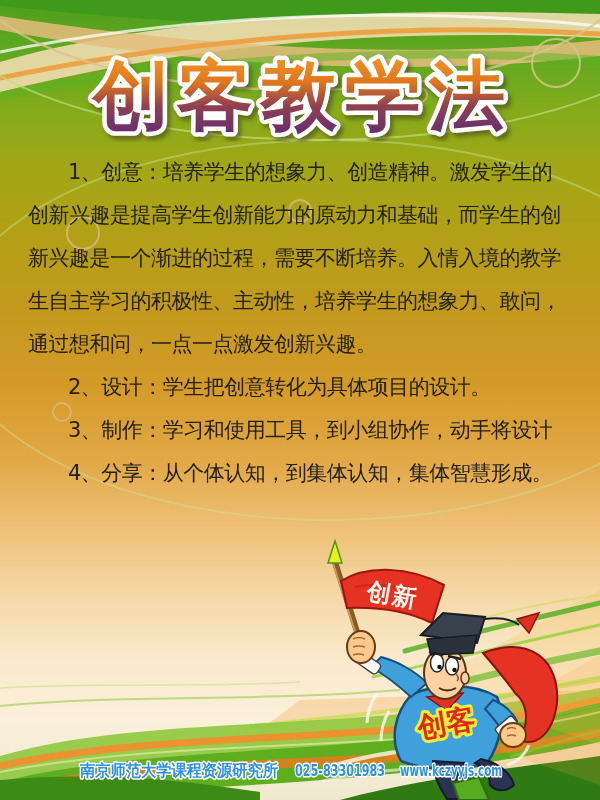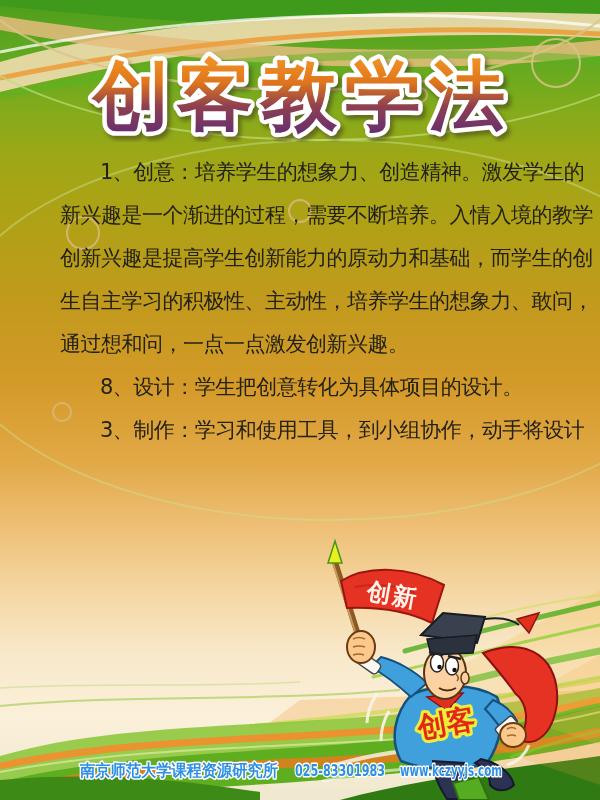--- a/index.html
+++ b/index.html
@@ -12,21 +12,21 @@
   .title-layer text {
     font-family:"DejaVu Sans", sans-serif;
     font-weight:bold;
     filter:drop-shadow(3px 4px 2px rgba(55,48,25,.5));
   }
   .body-text {
     position:absolute; left:28px; top:151px; width:552px;
     color:#24211a; font-size:21px; line-height:43px; letter-spacing:-0.5px;
     font-weight:500;
   }
-  .body-text .line { white-space:nowrap;margin-left:32px; }
+  .body-text .line { white-space:nowrap; }
   .body-text .indent { text-indent:40px; }
   .mascot-layer { position:absolute; left:315px; top:535px; width:285px; height:265px; }
   .footer-layer { position:absolute; left:0; top:748px; width:600px; height:44px; }
   .footer-layer text {
     font-family:"DejaVu Sans", sans-serif; font-weight:bold;
     fill:#2e90e2; stroke:#ffffff; stroke-width:3px;
     paint-order:stroke fill; stroke-linejoin:round;
   }
 </style>
 </head>
@@ -164,26 +164,27 @@
     </g>
 
     <g stroke="#fbf6ea" stroke-width="3" fill="none" opacity="0.9">
       <path d="M62,158 C56,168 52,178 52,188"></path>
       <path d="M74,176 C68,186 66,196 66,206"></path>
     </g>
   </svg>
 
   <div class="body-text">
     <div class="line indent">1、创意：培养学生的想象力、创造精神。激发学生的</div>
+    <div class="line">创新兴趣是提高学生创新能力的原动力和基础，而学生的创</div>
     <div class="line">新兴趣是一个渐进的过程，需要不断培养。入情入境的教学</div>
-    <div class="line">创新兴趣是提高学生创新能力的原动力和基础，而学生的创</div>
     <div class="line">生自主学习的积极性、主动性，培养学生的想象力、敢问，</div>
     <div class="line">通过想和问，一点一点激发创新兴趣。</div>
-    <div class="line indent">8、设计：学生把创意转化为具体项目的设计。</div>
+    <div class="line indent">2、设计：学生把创意转化为具体项目的设计。</div>
     <div class="line indent">3、制作：学习和使用工具，到小组协作，动手将设计</div>
+    <div class="line indent">4、分享：从个体认知，到集体认知，集体智慧形成。</div>
   </div>
 
   <svg class="title-layer" width="600" height="116" viewBox="0 0 600 116">
     <defs>
       <linearGradient id="titleGrad" x1="0" y1="0" x2="0" y2="1">
         <stop offset="0" stop-color="#f59a28"></stop>
         <stop offset="0.35" stop-color="#e0761c"></stop>
         <stop offset="0.62" stop-color="#8f4050"></stop>
         <stop offset="1" stop-color="#5c2a78"></stop>
       </linearGradient>

